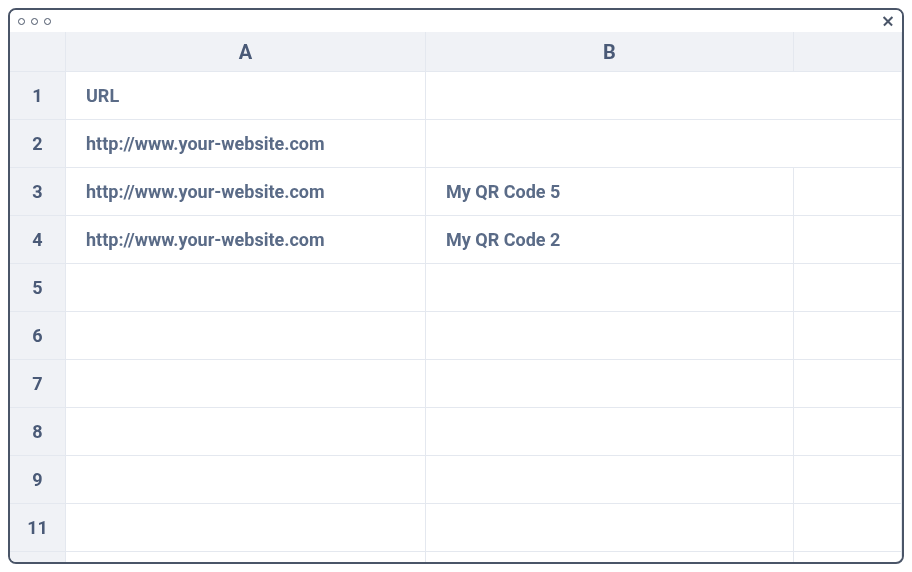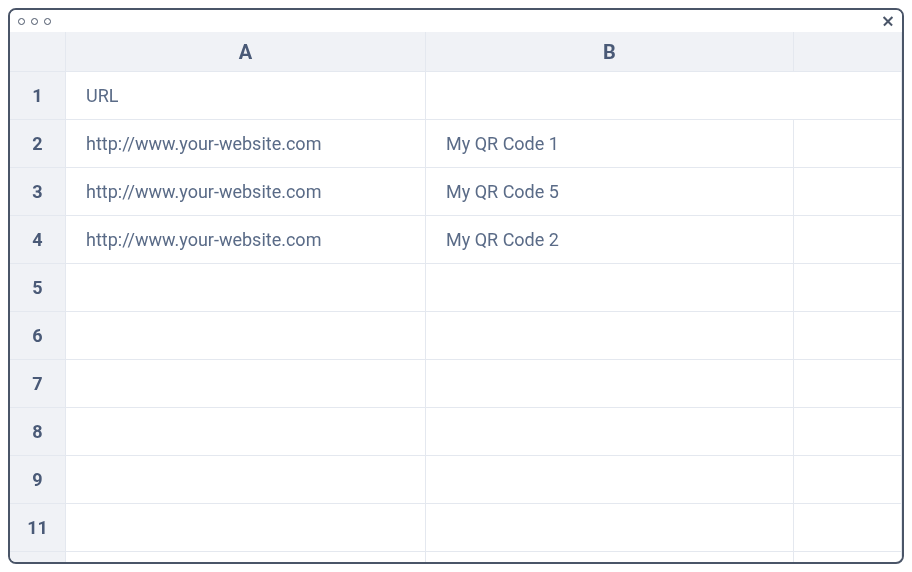--- a/index.html
+++ b/index.html
@@ -91,21 +91,21 @@
       font-weight: 700;
       font-size: 18px;
       color: #4a5a77;
       border-right: 1px solid #e4e8ef;
     }
     .cell {
       display: flex;
       align-items: center;
       padding: 0 20px;
       font-size: 18px;
-      font-weight: 400;
+      font-weight: 700;
       color: #5a6b87;
       border-right: 1px solid #e4e8ef;
       white-space: nowrap;
       overflow: hidden;
     }
     .col-a { width: 360px; flex-shrink: 0; }
     .col-b { width: 368px; flex-shrink: 0; }
     .col-c { flex: 1; }
     .header-row .cell.col-a,
     .header-row .cell.col-b {
@@ -143,21 +143,20 @@
 
     <div class="row">
       <div class="rownum">1</div>
       <div class="cell col-a">URL</div>
       <div class="cell col-c"></div>
     </div>
 
     <div class="row">
       <div class="rownum">2</div>
       <div class="cell col-a">http://www.your-website.com</div>
-      <div class="cell col-b">My QR Code 1</div>
       <div class="cell col-c"></div>
     </div>
 
     <div class="row">
       <div class="rownum">3</div>
       <div class="cell col-a">http://www.your-website.com</div>
       <div class="cell col-b">My QR Code 5</div>
       <div class="cell col-c"></div>
     </div>
 

